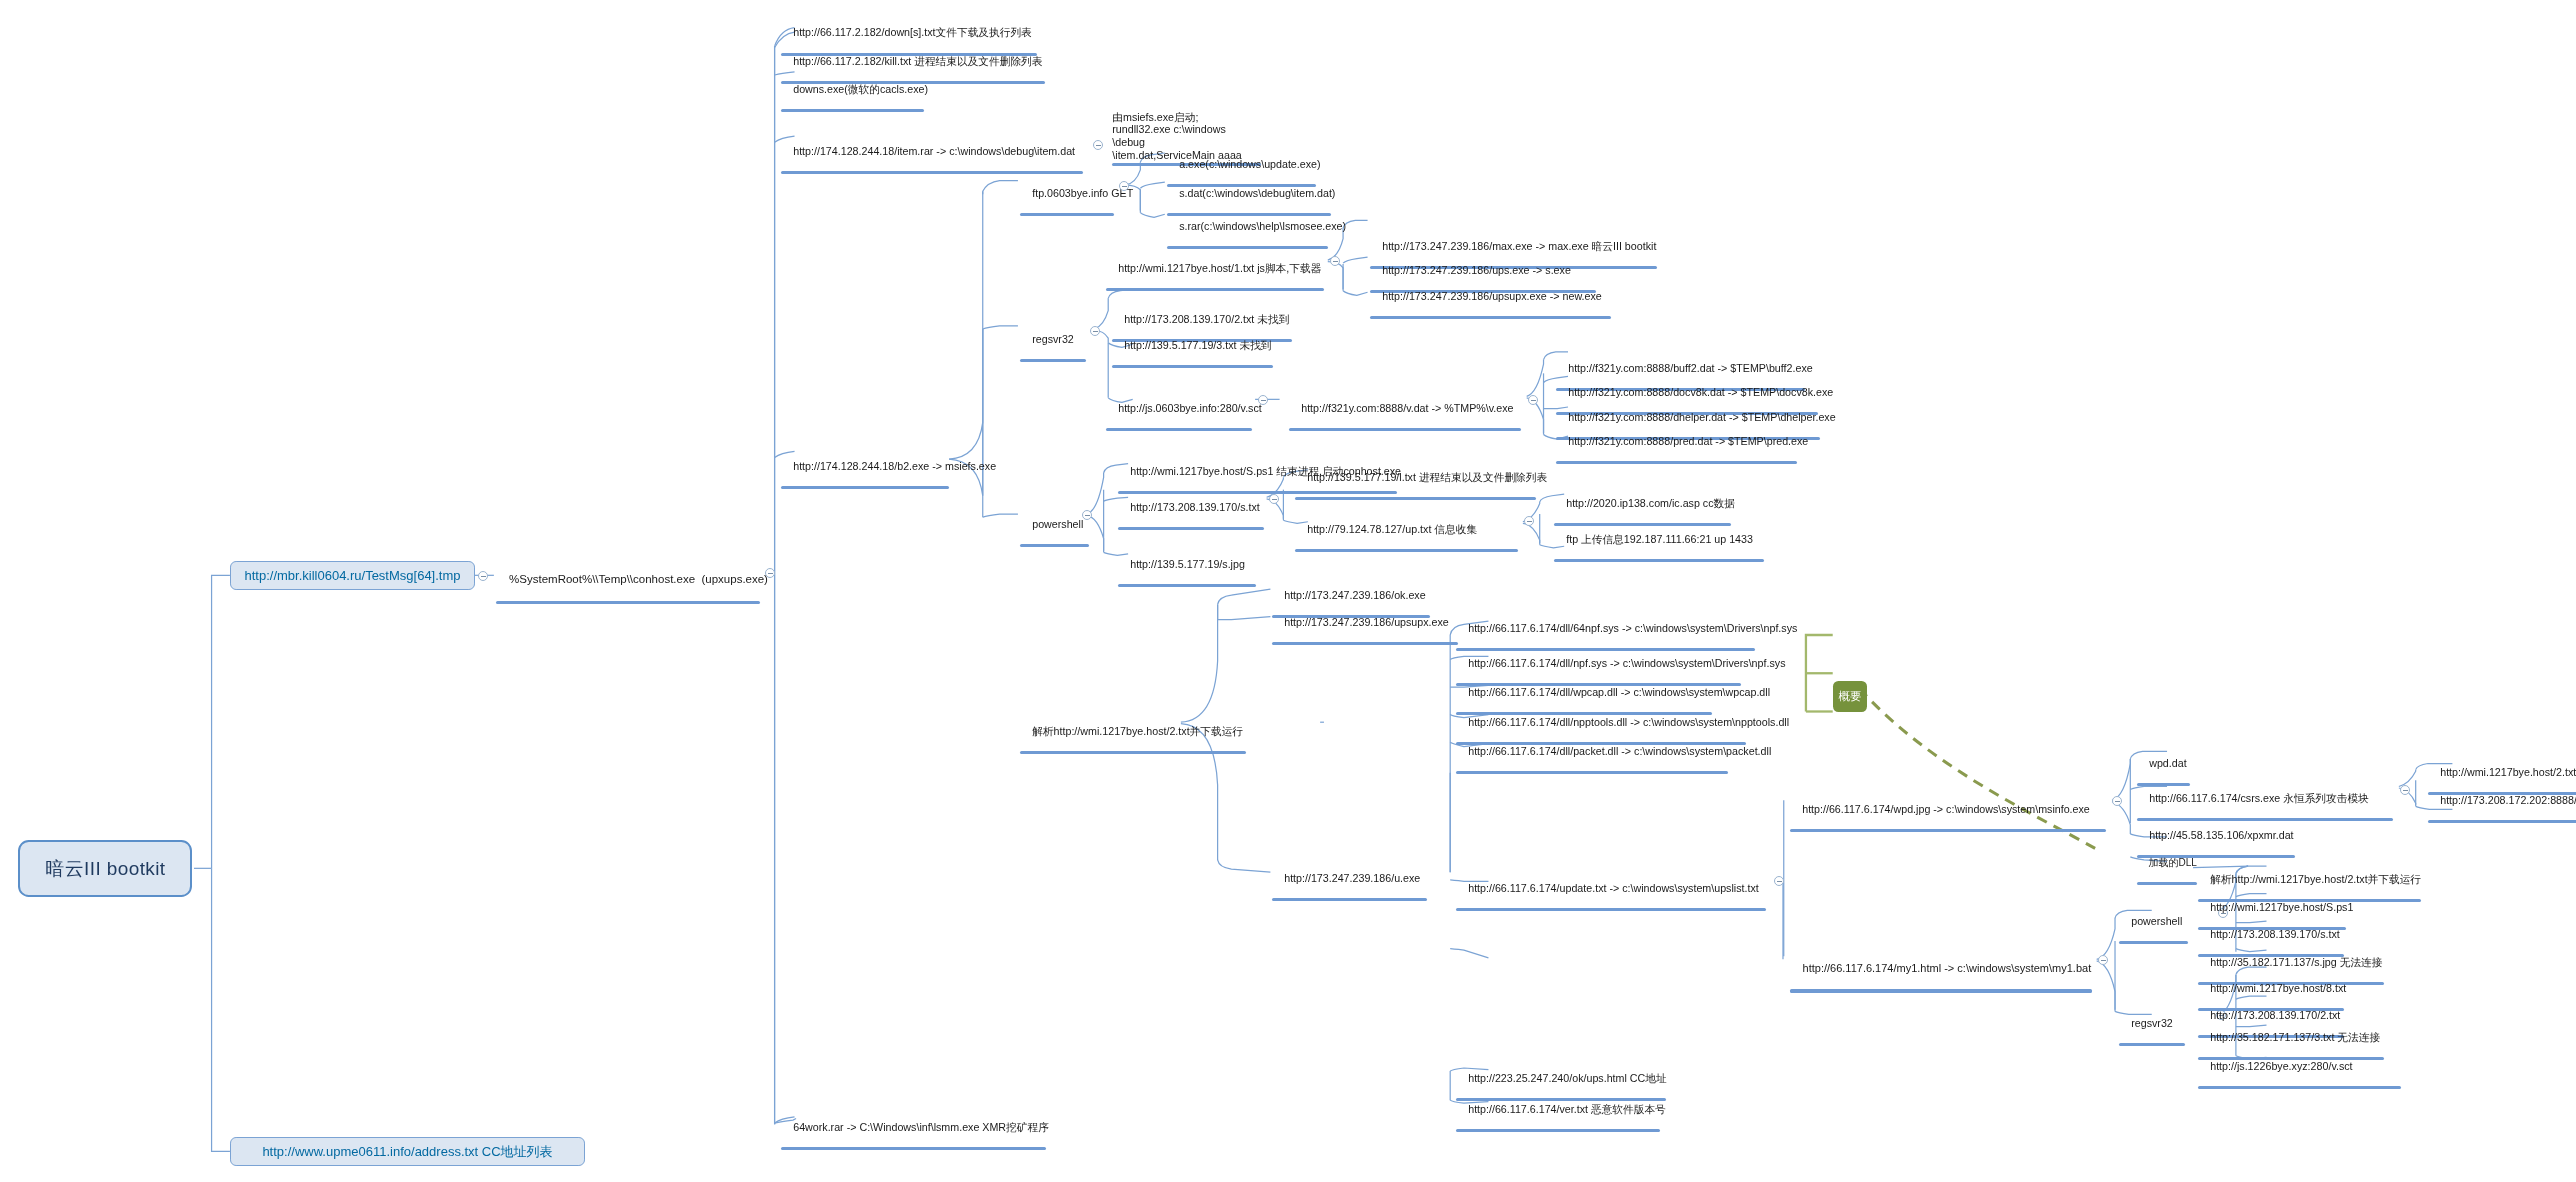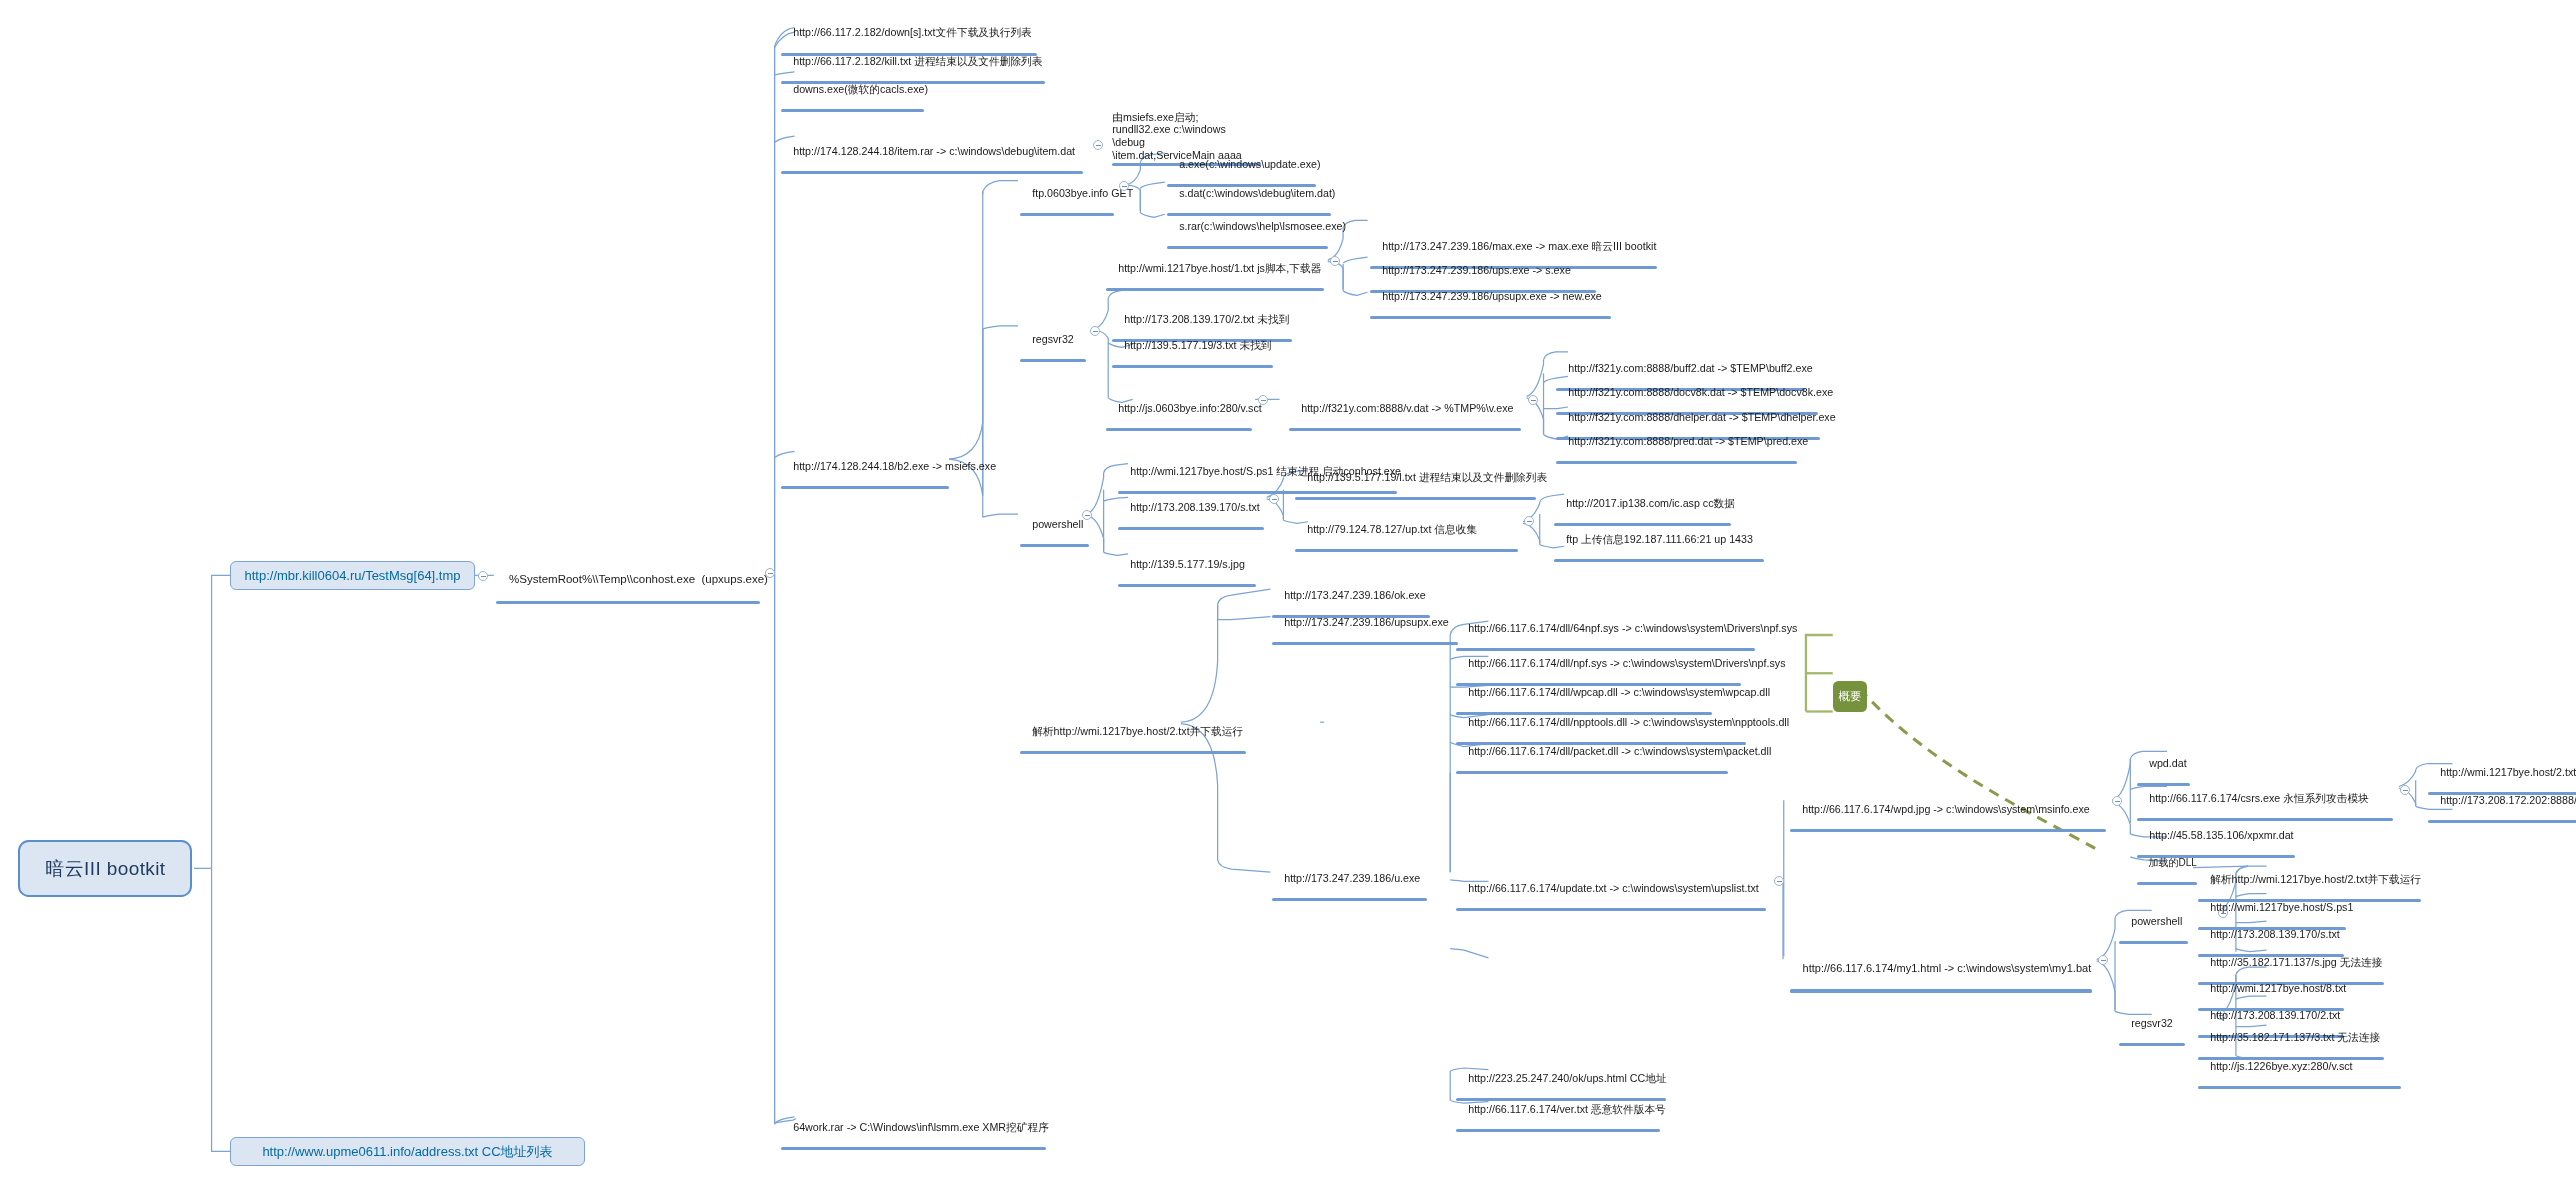--- a/index.html
+++ b/index.html
@@ -396,21 +396,21 @@
     <span class="ul"></span>
   </div>
 
   <div class="topic" style="left:1293px;top:510px;width:227px;font-size:10.7px;">
     <span>http://79.124.78.127/up.txt 信息收集</span>
     <span class="ul"></span>
   </div>
   <div class="toggle" style="left:1524px;top:516px;"></div>
 
   <div class="topic" style="left:1552px;top:484px;width:181px;font-size:10.7px;">
-    <span>http://2017.ip138.com/ic.asp cc数据</span>
+    <span>http://2020.ip138.com/ic.asp cc数据</span>
     <span class="ul"></span>
   </div>
   <div class="topic" style="left:1552px;top:520px;width:214px;font-size:10.7px;">
     <span>ftp 上传信息192.187.111.66:21 up 1433</span>
     <span class="ul"></span>
   </div>
 
   <div class="topic" style="left:1116px;top:545px;width:142px;font-size:10.7px;">
     <span>http://139.5.177.19/s.jpg</span>
     <span class="ul"></span>

